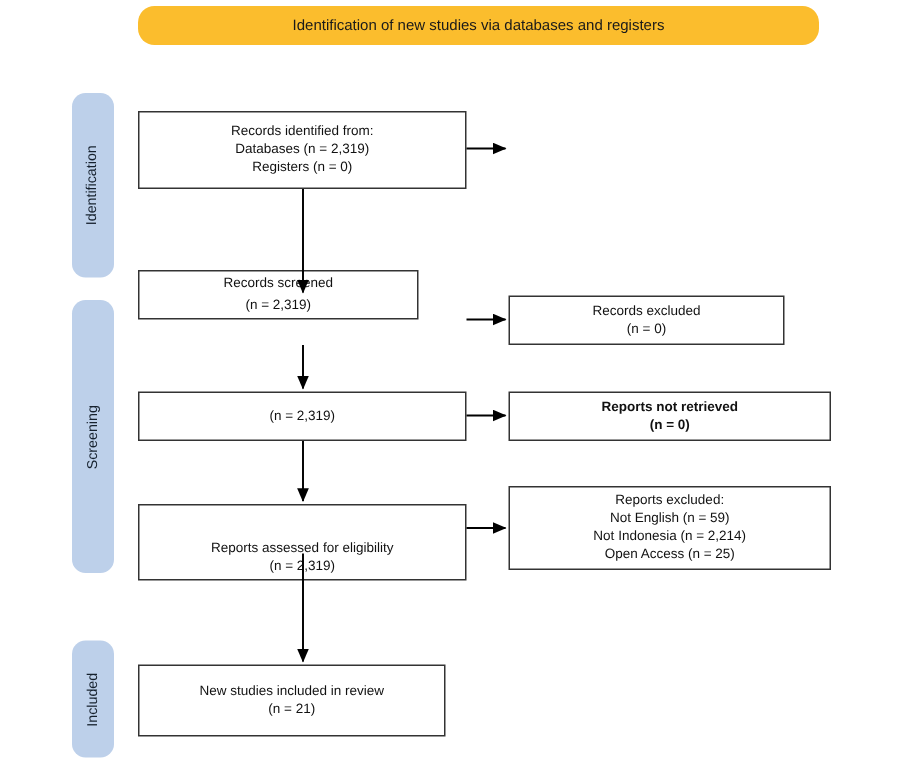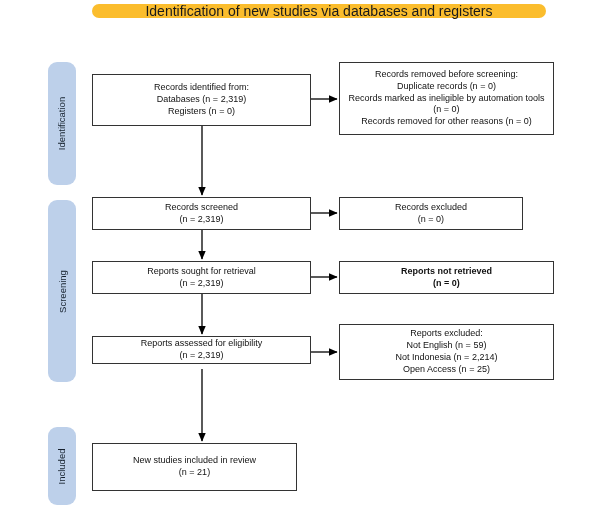--- a/index.html
+++ b/index.html
@@ -7,25 +7,25 @@
   .canvas {
     position: relative;
     width: 600px;
     height: 509px;
     background: #ffffff;
     font-family: "Liberation Sans", sans-serif;
     overflow: hidden;
   }
   .banner {
     position: absolute;
-    left: 92px; top: 4px; width: 454px; height: 14px;
+    left: 92px; top: 4px; width: 454px; height: 26px;
     background: #FBBD2D;
     border-radius: 11px;
     display: flex; align-items: center; justify-content: center;
-    font-size: 14px; color: #1A1A1A;
+    font-size: 10px; color: #1A1A1A;
   }
   .stage {
     position: absolute;
     left: 48px; width: 28px;
     background: #BDD0EA;
     border-radius: 9px;
     display: flex; align-items: center; justify-content: center;
     font-size: 9.5px; color: #16212E;
   }
   .stage .vtext { transform: rotate(-90deg); white-space: nowrap; }
@@ -38,25 +38,25 @@
     background: #ffffff;
     box-sizing: border-box;
     display: flex; flex-direction: column;
     align-items: center; justify-content: center;
     text-align: center;
     font-size: 9px; line-height: 1.32; color: #111111;
     padding: 2px 5px;
   }
   #box-records-identified    { left: 92px;  top: 74px;  width: 219px; height: 52px; }
   #box-records-removed       { left: 339px; top: 62px;  width: 215px; height: 73px; }
-  #box-records-screened      { left: 92px;  top: 197px; width: 219px; height: 33px; }
+  #box-records-screened      { left: 92px;  top: 180px; width: 187px; height: 33px; justify-content: space-between; }
   #box-records-excluded      { left: 339px; top: 197px; width: 184px; height: 33px; }
   #box-reports-sought        { left: 92px;  top: 261px; width: 219px; height: 33px; }
   #box-reports-not-retrieved { left: 339px; top: 261px; width: 215px; height: 33px; font-weight: bold; }
-  #box-reports-assessed      { left: 92px;  top: 336px; width: 219px; height: 28px; }
+  #box-reports-assessed      { left: 92px;  top: 336px; width: 219px; height: 51px; justify-content: flex-end; }
   #box-reports-excluded      { left: 339px; top: 324px; width: 215px; height: 56px; }
   #box-new-studies           { left: 92px;  top: 443px; width: 205px; height: 48px; }
   .arrows {
     position: absolute; left: 0; top: 0;
     width: 600px; height: 509px;
     pointer-events: none;
   }
 </style>
 </head>
 <body>
@@ -76,39 +76,32 @@
   <div class="stage" id="stage-included">
     <span class="vtext">Included</span>
   </div>
 
   <div class="box" id="box-records-identified">
     <div>Records identified from:</div>
     <div>Databases (n = 2,319)</div>
     <div>Registers (n = 0)</div>
   </div>
 
-  <div class="box" id="box-records-removed">
-    <div>Records removed before screening:</div>
-    <div>Duplicate records (n = 0)</div>
-    <div>Records marked as ineligible by automation tools (n = 0)</div>
-    <div>Records removed for other reasons (n = 0)</div>
-  </div>
 
   <div class="box" id="box-records-screened">
     <div>Records screened</div>
     <div>(n = 2,319)</div>
   </div>
 
   <div class="box" id="box-records-excluded">
     <div>Records excluded</div>
     <div>(n = 0)</div>
   </div>
 
   <div class="box" id="box-reports-sought">
-    <div>Reports sought for retrieval</div>
     <div>(n = 2,319)</div>
   </div>
 
   <div class="box" id="box-reports-not-retrieved">
     <div>Reports not retrieved</div>
     <div>(n = 0)</div>
   </div>
 
   <div class="box" id="box-reports-assessed">
     <div>Reports assessed for eligibility</div>

